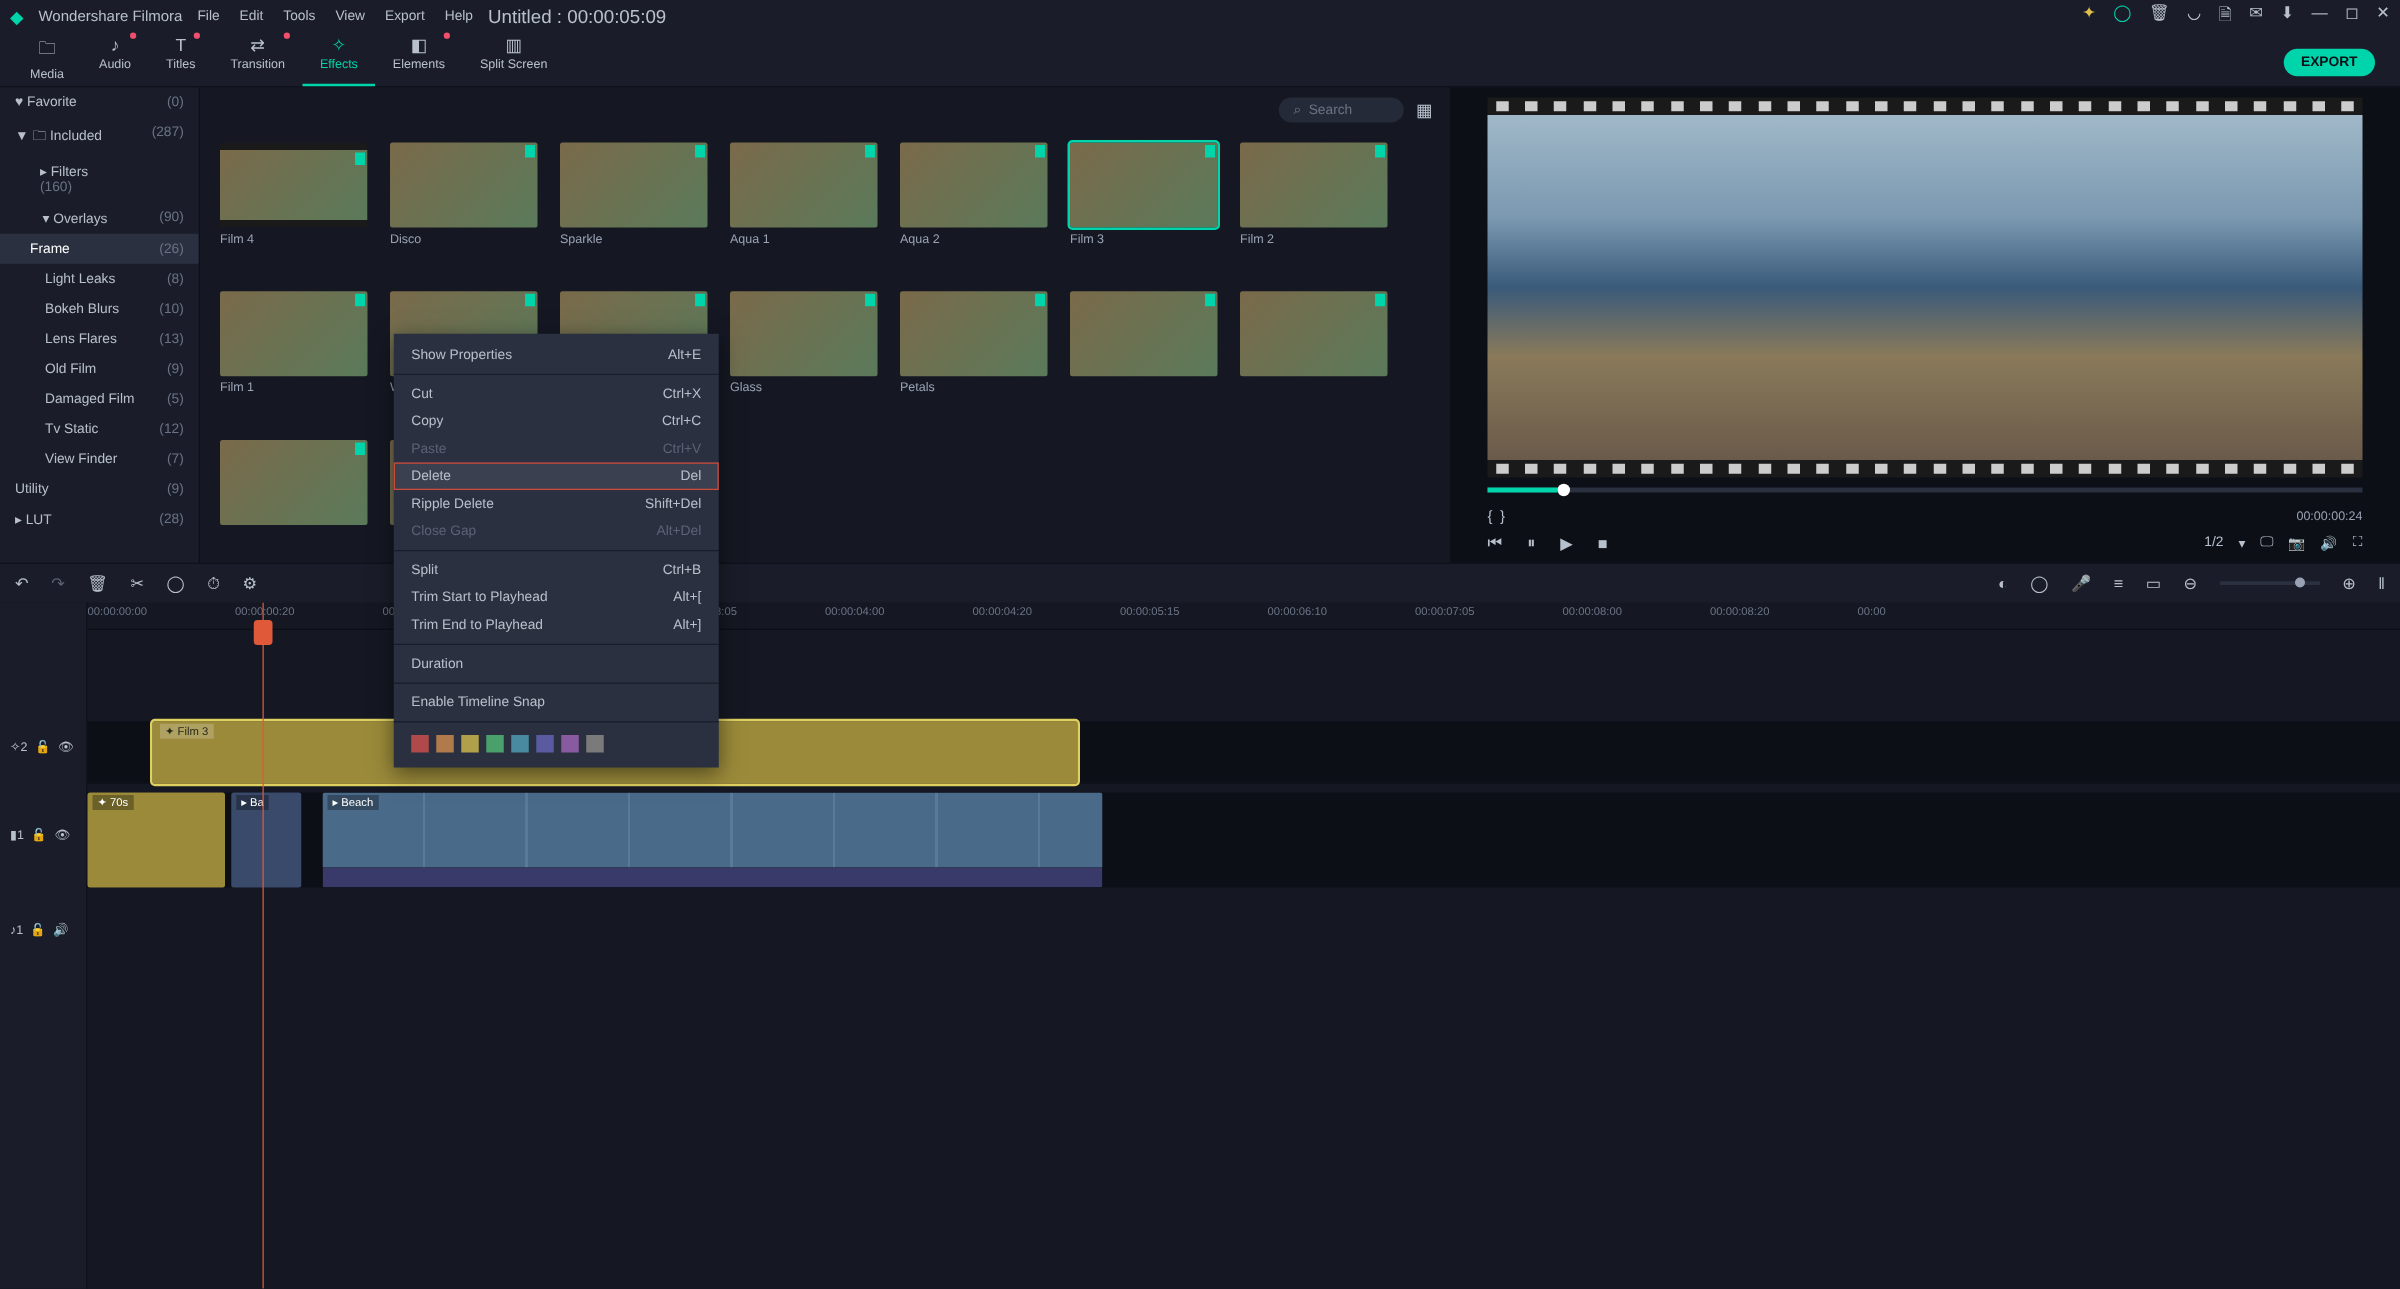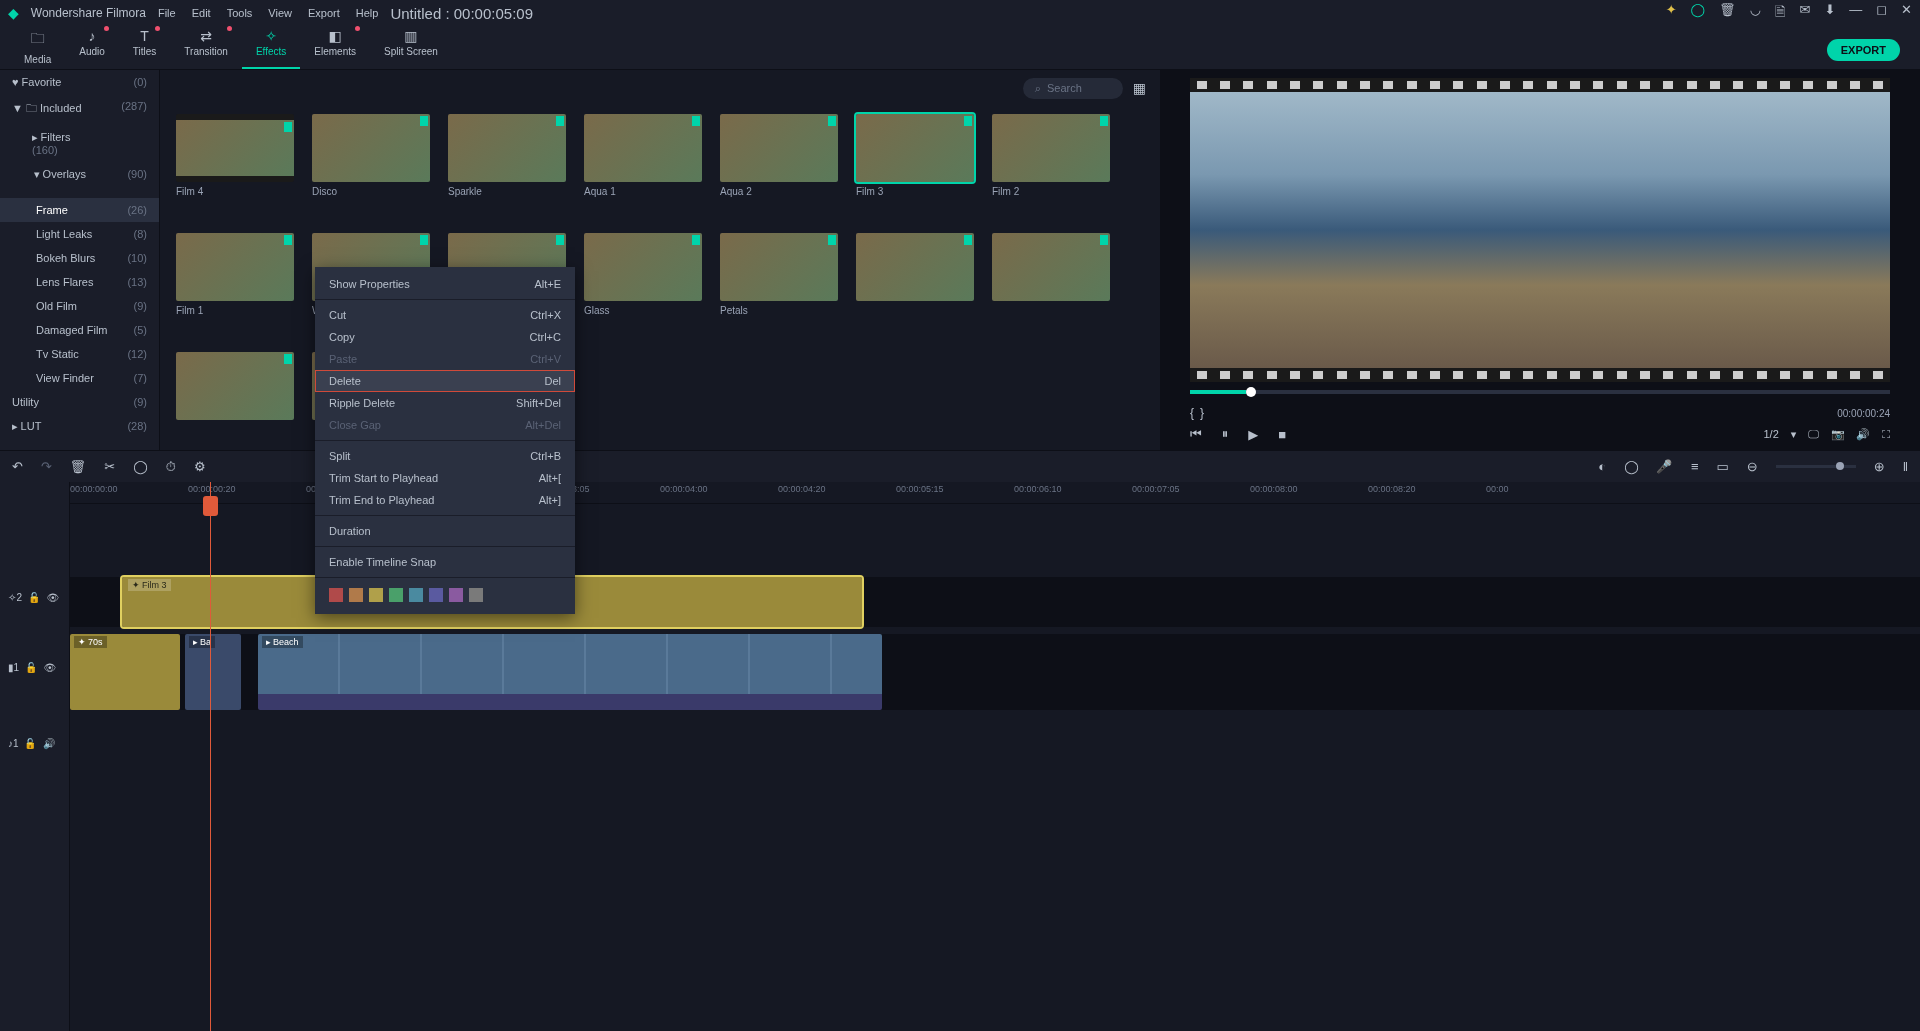--- a/index.html
+++ b/index.html
@@ -158,21 +158,21 @@
           <span class="count">(287)</span>
         </div>
         <div class="sb-item sub" style="padding-left: 32px; flex-direction: column;">
           <span>▸ Filters</span>
           <span class="count">(160)</span>
         </div>
         <div class="sb-item sub" style="">
           <span>▾ Overlays</span>
           <span class="count">(90)</span>
         </div>
-        <div class="sb-item sub active" style="padding-left: 36px; margin-top: 11px;">
+        <div class="sb-item sub active" style="padding-left: 24px;">
           <span>Frame</span>
           <span class="count">(26)</span>
         </div>
         <div class="sb-item sub" style="padding-left: 36px;">
           <span>Light Leaks</span>
           <span class="count">(8)</span>
         </div>
         <div class="sb-item sub" style="padding-left: 36px;">
           <span>Bokeh Blurs</span>
           <span class="count">(10)</span>

